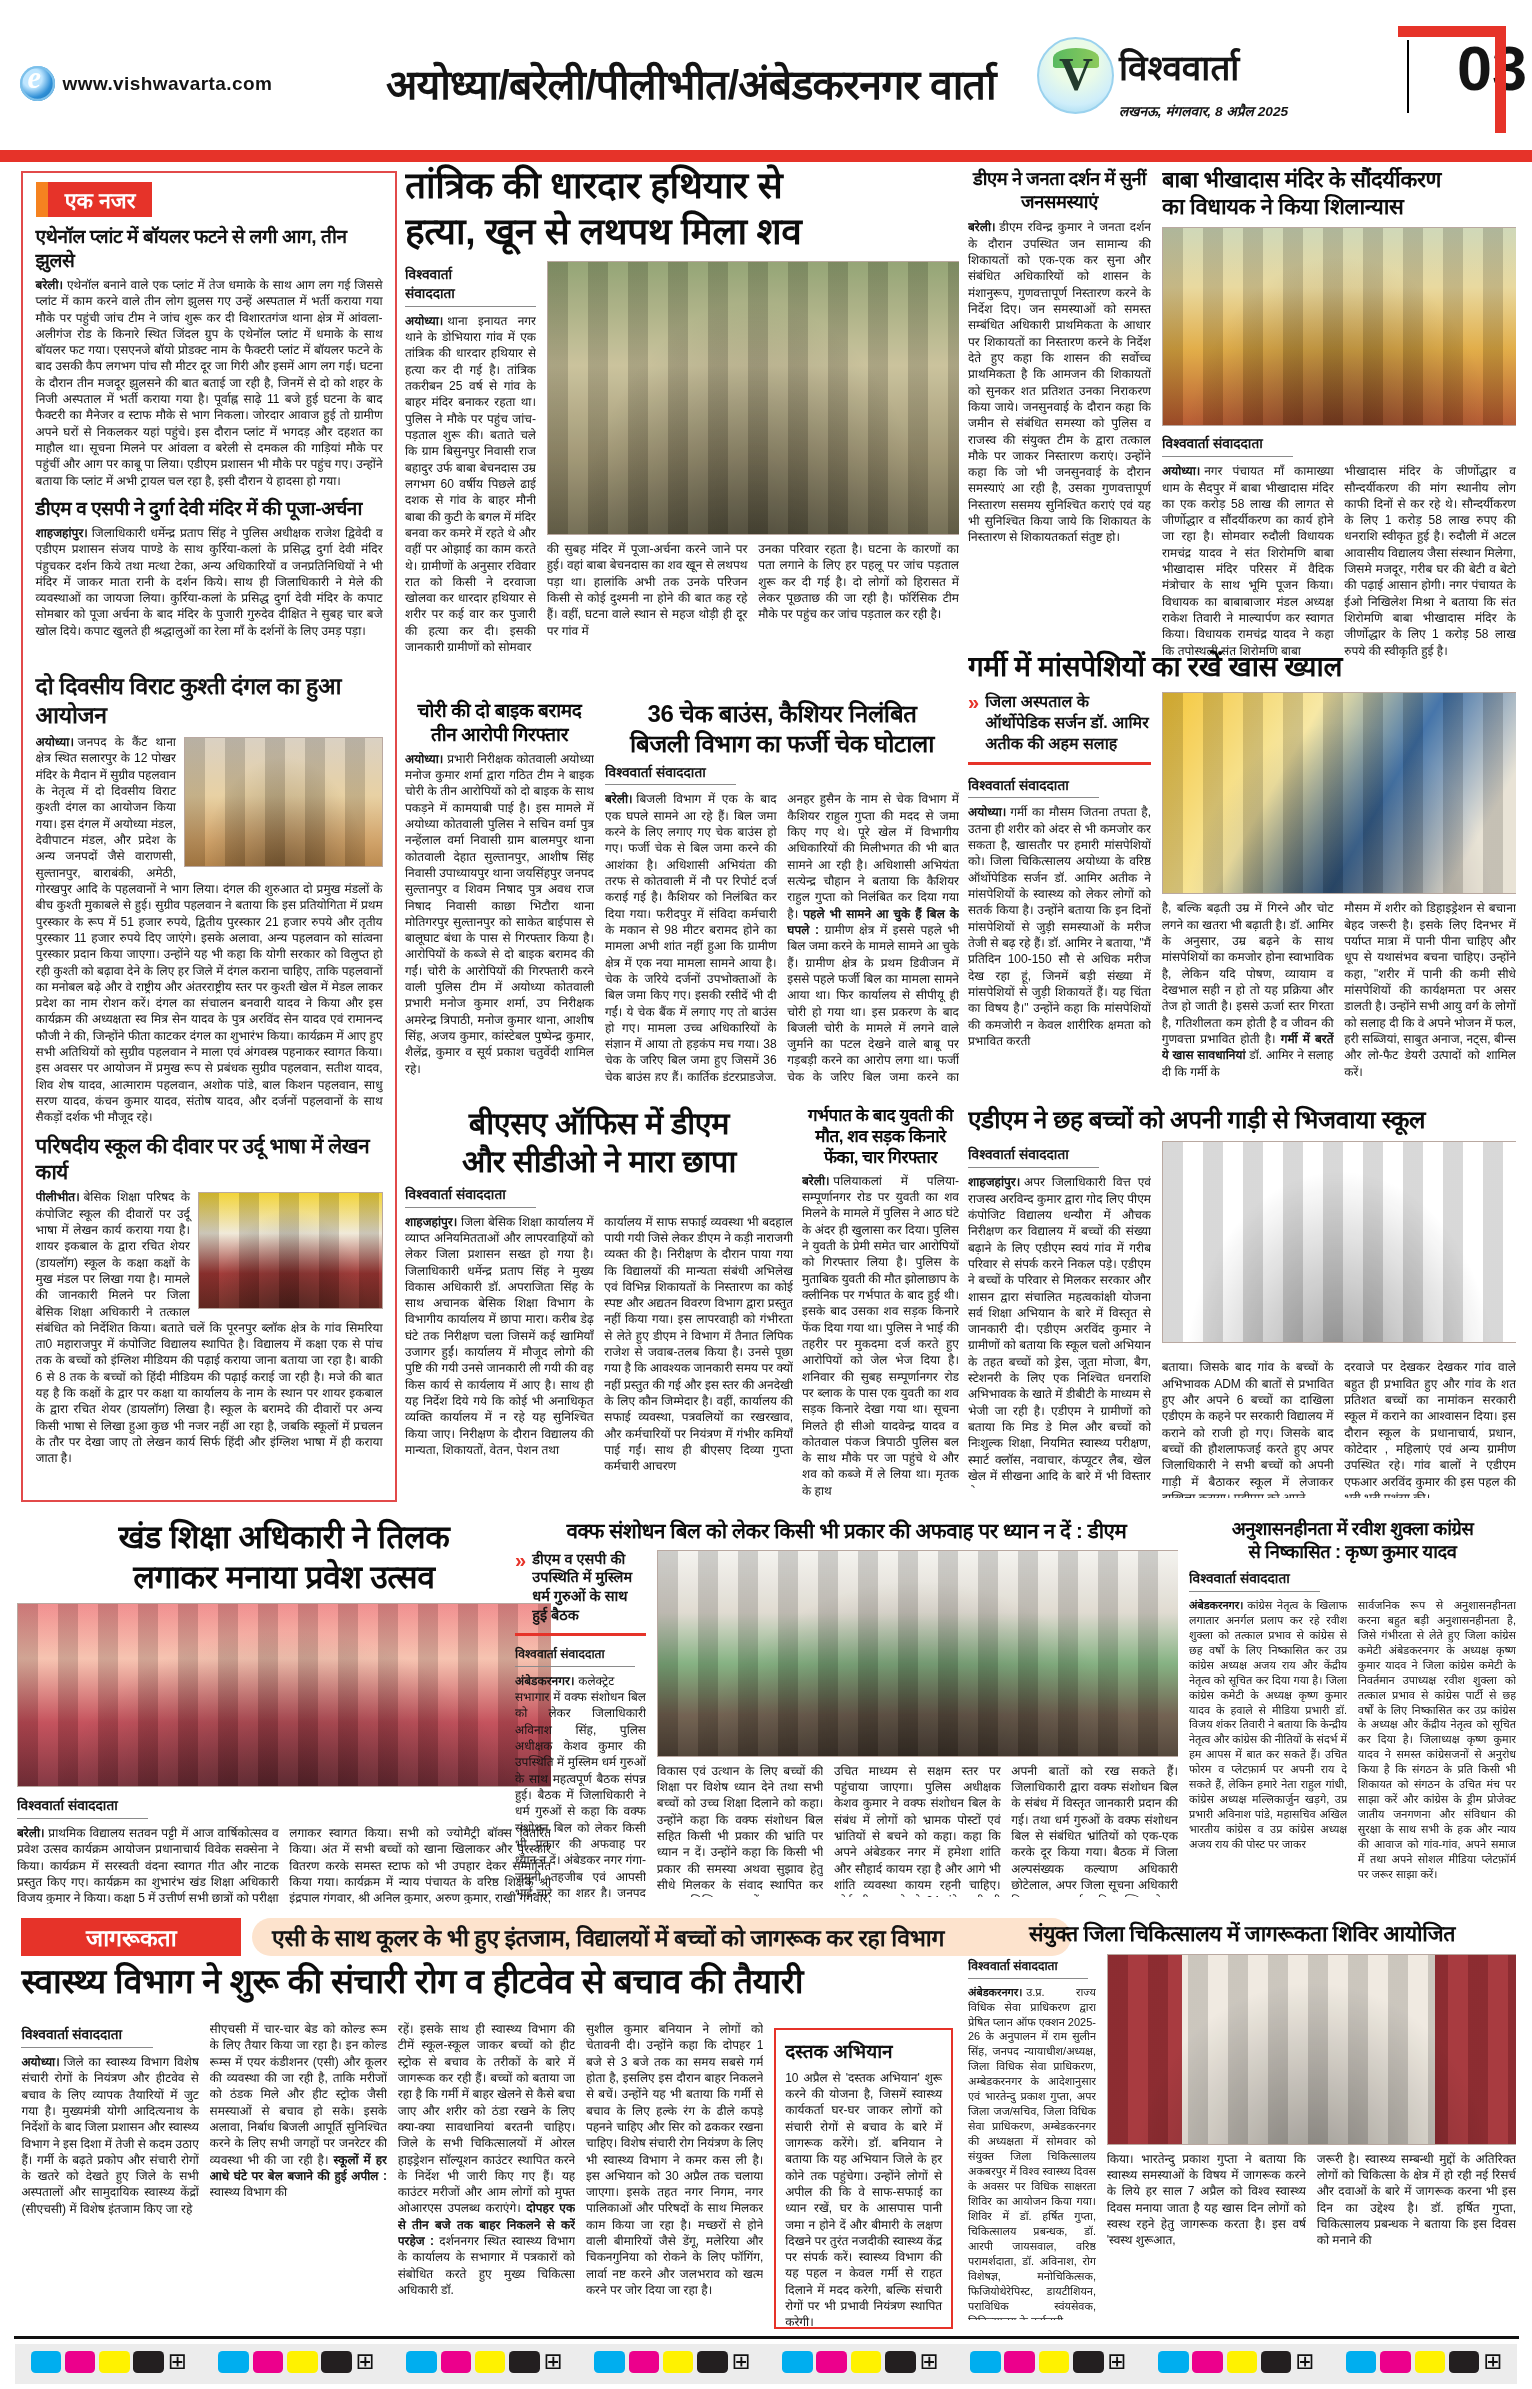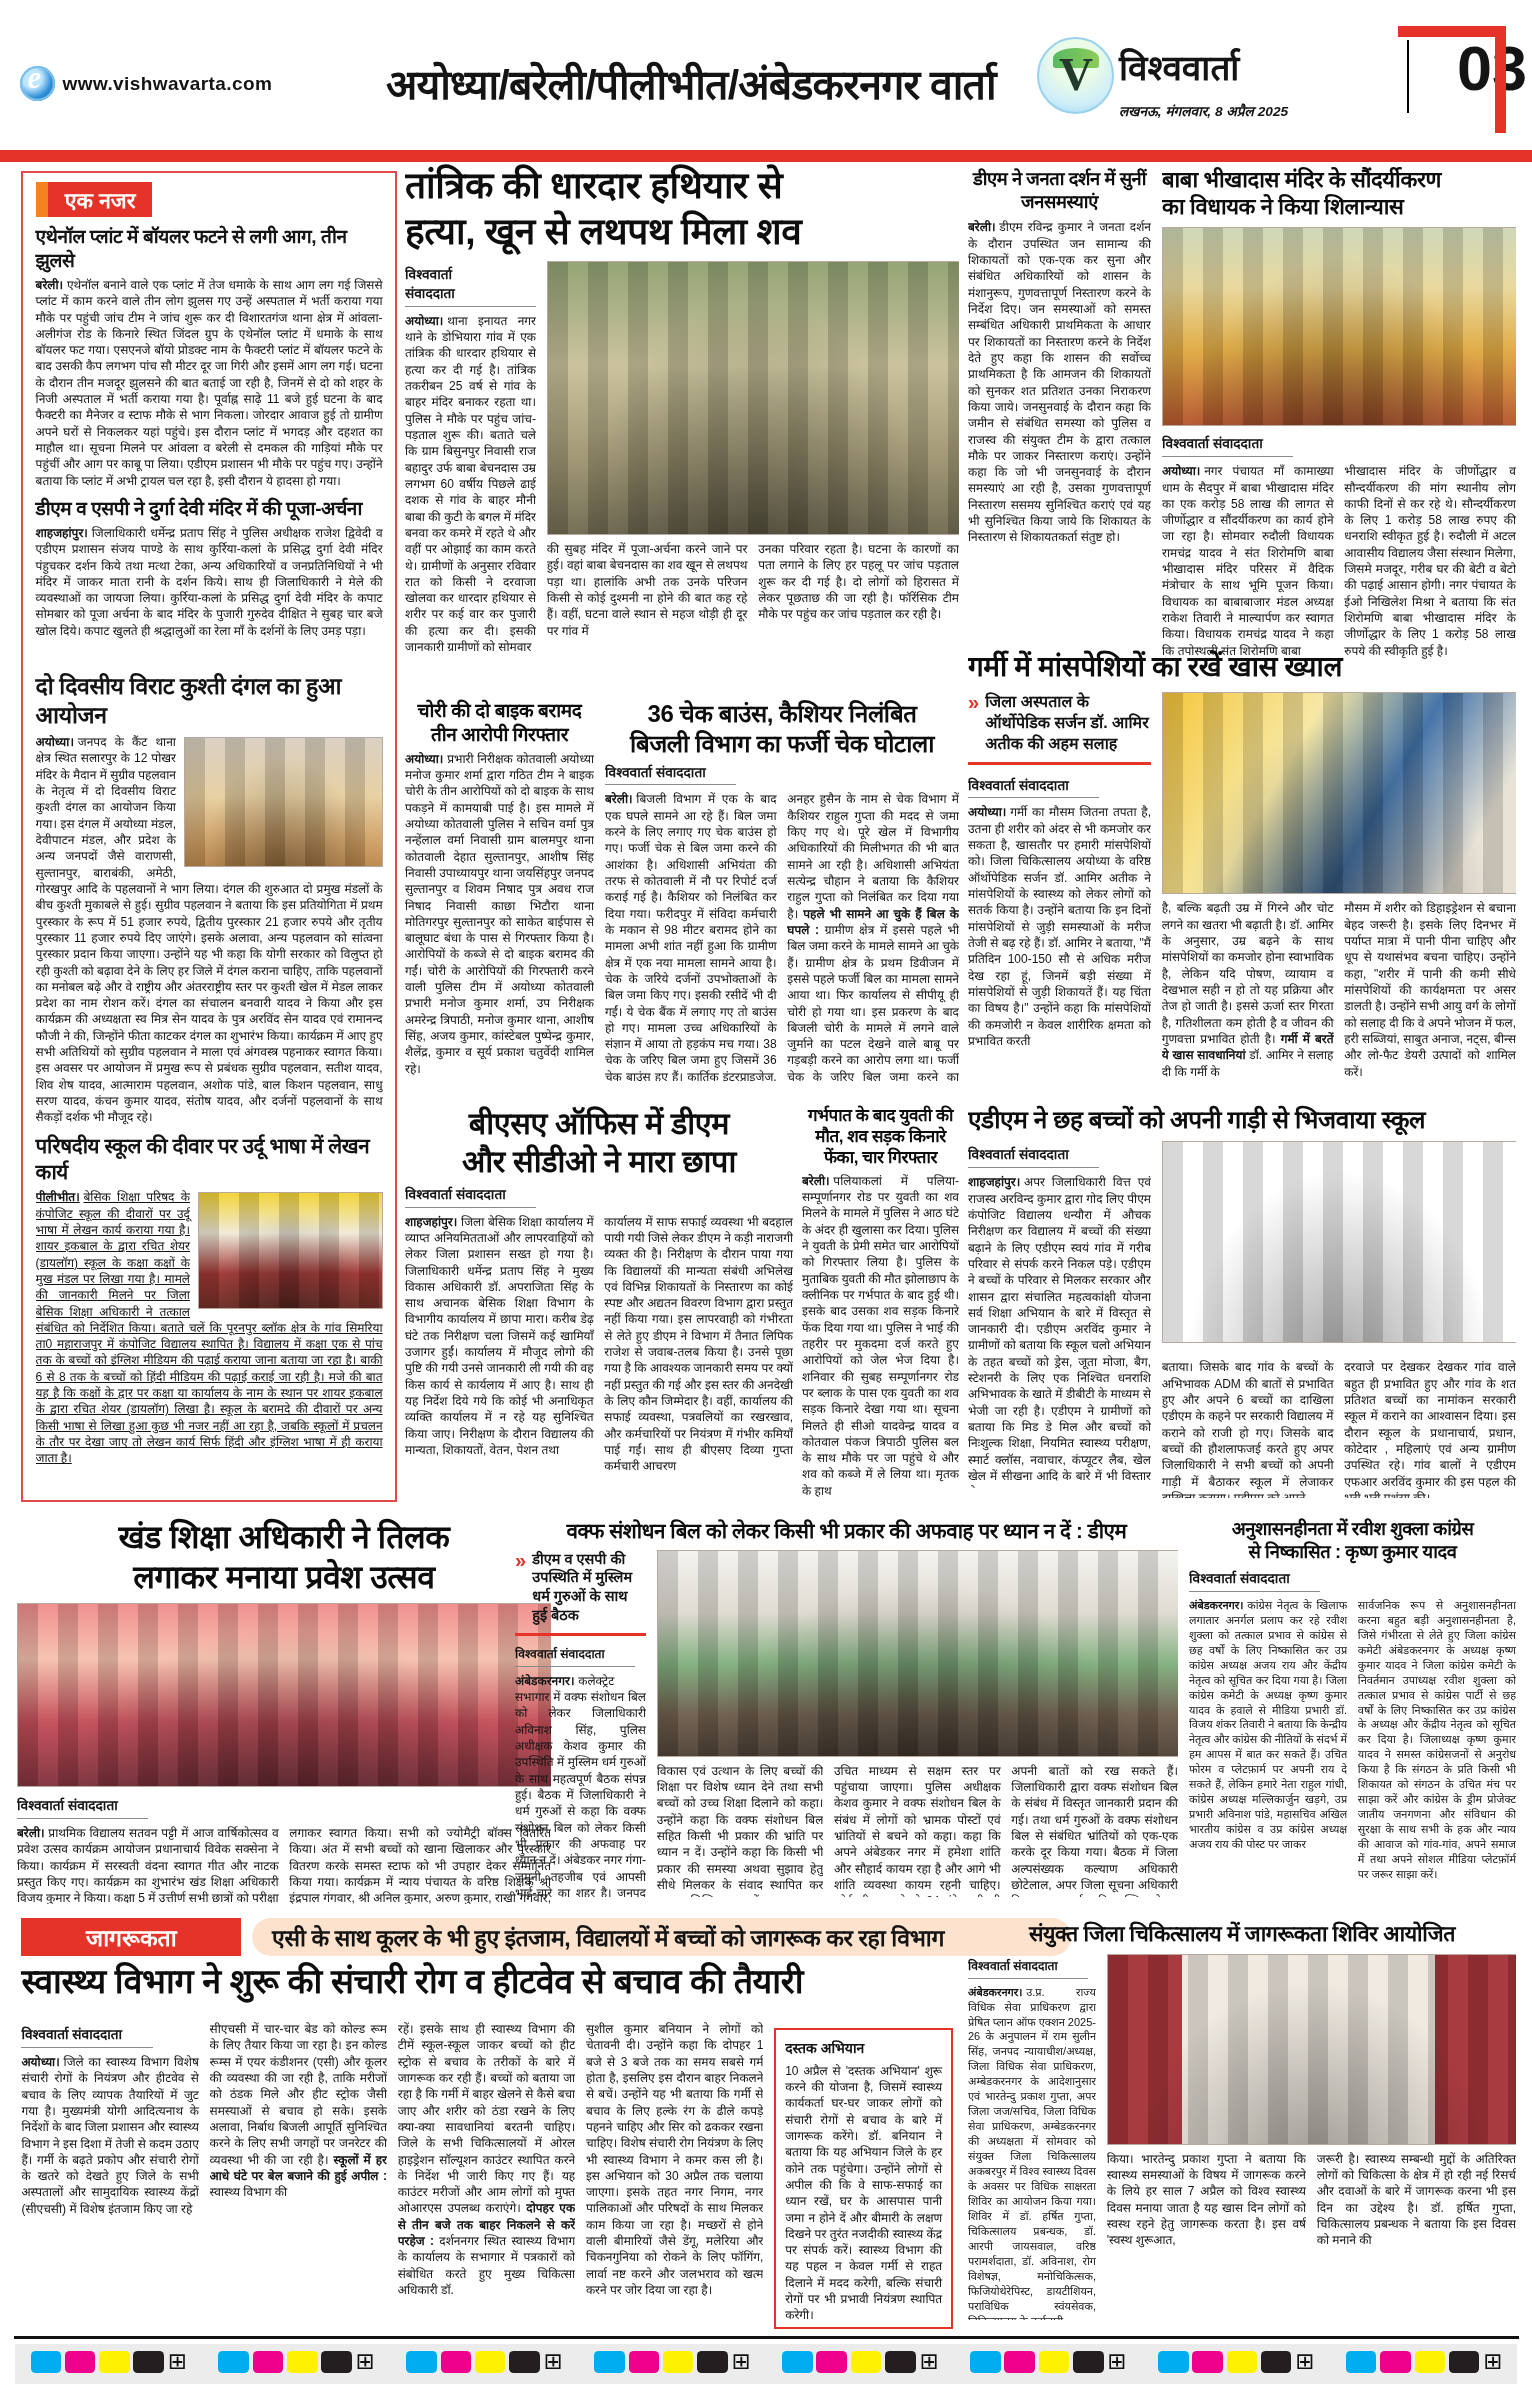--- a/index.html
+++ b/index.html
@@ -57,21 +57,21 @@
   #ekbox{border:2.3px solid #e24a4a;padding:9.2px 12.2px;background:#fff;}
   .ek-label{display:flex;height:35px;margin-bottom:7.6px;}
   .ek-label .or{width:12.2px;background:#f58220;}
   .ek-label .rd{background:#e63329;color:#fff;font-weight:900;font-size:21.4px;display:flex;align-items:center;padding:0 17px;}
   .ek-h{font-weight:900;font-size:19px;line-height:1.25;margin:7.6px 0 4.6px 0;letter-spacing:-0.4px;}
   
   .jag-label{background:#e63329;color:#fff;font-weight:900;font-size:23px;display:flex;align-items:center;justify-content:center;}
   .jag-strap{background:#fde3cd;border-radius:20px;font-weight:900;font-size:23px;display:flex;align-items:center;padding:0 20px;letter-spacing:-0.4px;white-space:nowrap;overflow:hidden;}
   
   #dastak{border:2.3px solid #e63329;padding:7.6px 9.2px;}
-  #dastak .t{font-weight:900;font-size:14px;margin-bottom:6.1px;}
+  #dastak .t{font-weight:900;font-size:19px;margin-bottom:6.1px;}
   
   .marks{display:flex;justify-content:space-between;align-items:center;}
   .mg{display:flex;gap:3.8px;align-items:center;}
   .sw{width:30.5px;height:22px;border-radius:4.6px;}
   .sw.c{background:#00aeef;} .sw.m{background:#ec008c;} .sw.y{background:#fff200;} .sw.k{background:#231f20;}
   .reg{font-size:23px;line-height:1;color:#111;}
 </style>
 </head>
 <body>
 
@@ -110,21 +110,21 @@
     <div>
       <div class="ek-h" style="font-size:23px;margin-top:33px;">दो दिवसीय विराट कुश्ती दंगल का हुआ आयोजन</div>
       <div class="body clip" style="max-height:427px;">
         <div class="photo ph-kushti" style="float:right;width:197px;height:128px;margin:3.1px 0 4.6px 7.6px;"></div>
         <b class="dl">अयोध्या।</b><span>जनपद के कैंट थाना क्षेत्र स्थित सलारपुर के 12 पोखर मंदिर के मैदान में सुग्रीव पहलवान के नेतृत्व में दो दिवसीय विराट कुश्ती दंगल का आयोजन किया गया। इस दंगल में अयोध्या मंडल, देवीपाटन मंडल, और प्रदेश के अन्य जनपदों जैसे वाराणसी, सुल्तानपुर, बाराबंकी, अमेठी, गोरखपुर आदि के पहलवानों ने भाग लिया। दंगल की शुरुआत दो प्रमुख मंडलों के बीच कुश्ती मुकाबले से हुई। सुग्रीव पहलवान ने बताया कि इस प्रतियोगिता में प्रथम पुरस्कार के रूप में 51 हजार रुपये, द्वितीय पुरस्कार 21 हजार रुपये और तृतीय पुरस्कार 11 हजार रुपये दिए जाएंगे। इसके अलावा, अन्य पहलवान को सांत्वना पुरस्कार प्रदान किया जाएगा। उन्होंने यह भी कहा कि योगी सरकार को विलुप्त हो रही कुश्ती को बढ़ावा देने के लिए हर जिले में दंगल कराना चाहिए, ताकि पहलवानों का मनोबल बढ़े और वे राष्ट्रीय और अंतरराष्ट्रीय स्तर पर कुश्ती खेल में मेडल लाकर प्रदेश का नाम रोशन करें। दंगल का संचालन बनवारी यादव ने किया और इस कार्यक्रम की अध्यक्षता स्व मित्र सेन यादव के पुत्र अरविंद सेन यादव एवं रामानन्द फौजी ने की, जिन्होंने फीता काटकर दंगल का शुभारंभ किया। कार्यक्रम में आए हुए सभी अतिथियों को सुग्रीव पहलवान ने माला एवं अंगवस्त्र पहनाकर स्वागत किया। इस अवसर पर आयोजन में प्रमुख रूप से प्रबंधक सुग्रीव पहलवान, सतीश यादव, शिव शेष यादव, आत्माराम पहलवान, अशोक पांडे, बाल किशन पहलवान, साधु सरण यादव, कंचन कुमार यादव, संतोष यादव, और दर्जनों पहलवानों के साथ सैकड़ों दर्शक भी मौजूद रहे।</span>
       </div>
     </div>
 
     <div>
       <div class="ek-h" style="font-size:20.6px;">परिषदीय स्कूल की दीवार पर उर्दू भाषा में लेखन कार्य</div>
-      <div class="body clip" style="max-height:359px;text-decoration:underline;">
+      <div class="body clip" style="max-height:359px;">
         <div class="photo ph-school" style="float:right;width:183px;height:115px;margin:3.1px 0 4.6px 7.6px;"></div>
         <b class="dl">पीलीभीत।</b><span>बेसिक शिक्षा परिषद के कंपोजिट स्कूल की दीवारों पर उर्दू भाषा में लेखन कार्य कराया गया है। शायर इकबाल के द्वारा रचित शेयर (डायलॉग) स्कूल के कक्षा कक्षों के मुख मंडल पर लिखा गया है। मामले की जानकारी मिलने पर जिला बेसिक शिक्षा अधिकारी ने तत्काल संबंधित को निर्देशित किया। बताते चलें कि पूरनपुर ब्लॉक क्षेत्र के गांव सिमरिया ता0 महाराजपुर में कंपोजिट विद्यालय स्थापित है। विद्यालय में कक्षा एक से पांच तक के बच्चों को इंग्लिश मीडियम की पढ़ाई कराया जाना बताया जा रहा है। बाकी 6 से 8 तक के बच्चों को हिंदी मीडियम की पढ़ाई कराई जा रही है। मजे की बात यह है कि कक्षों के द्वार पर कक्षा या कार्यालय के नाम के स्थान पर शायर इकबाल के द्वारा रचित शेयर (डायलॉग) लिखा है। स्कूल के बरामदे की दीवारों पर अन्य किसी भाषा से लिखा हुआ कुछ भी नजर नहीं आ रहा है, जबकि स्कूलों में प्रचलन के तौर पर देखा जाए तो लेखन कार्य सिर्फ हिंदी और इंग्लिश भाषा में ही कराया जाता है।</span>
       </div>
     </div>
   </div>
 
   <div class="abs" style="left:405px;top:163px;width:554px;height:528px;overflow:hidden;">
     <div class="hl" style="font-size:37px;">
       <span style="display:block;">तांत्रिक की धारदार हथियार से</span>
       <span style="display:block;">हत्या, खून से लथपथ मिला शव</span>

